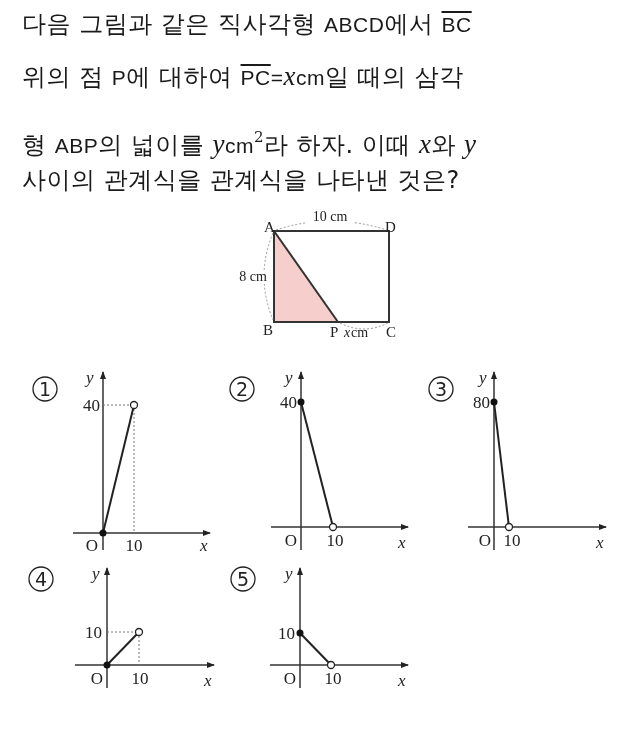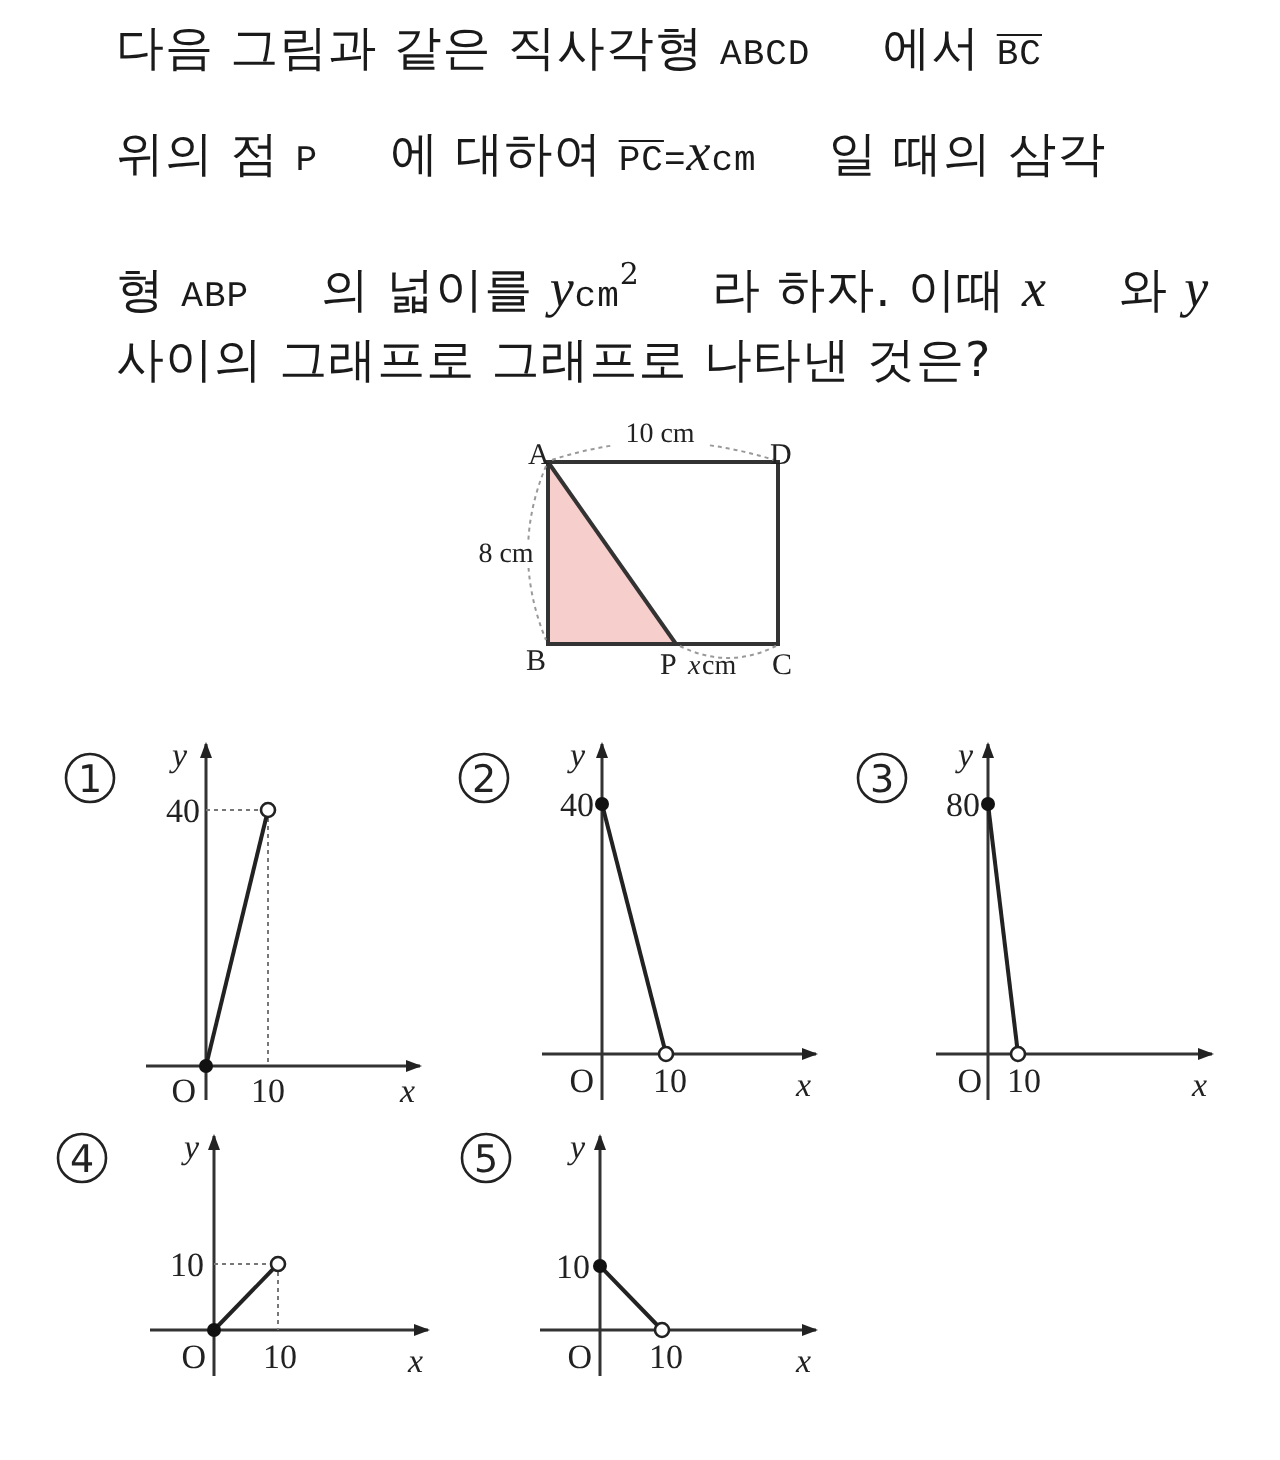--- a/index.html
+++ b/index.html
@@ -1,22 +1,22 @@
 <!DOCTYPE html>
 <html><head>
 <meta charset="utf-8">
 <style>
   html, body { margin:0; padding:0; background:#ffffff; }
   body { width:640px; height:730px; position:relative; overflow:hidden;
          font-family: "DejaVu Serif", "Liberation Serif", serif; color:#1a1a1a; }
   .question { position:absolute; left:22px; top:4px; width:600px; }
   .qline { position:absolute; left:0; height:40px; font-size:25px; line-height:40px;
            white-space:nowrap; letter-spacing:0.5px; }
-  .qline .kr { font-family: "DejaVu Sans", sans-serif; font-weight:normal; font-size:24px;margin-left:36px; }
-  .qline .lat { font-family: Liberation Mono, monospace; font-size:18px; }
+  .qline .kr { font-family: "DejaVu Sans", sans-serif; font-weight:normal; font-size:24px; }
+  .qline .lat { font-family: Liberation Sans, sans-serif; font-size:21px; }
   .qline .var { font-family: "Liberation Serif", serif; font-style:italic; font-size:27px; }
   .overline { text-decoration: overline; }
   sup { font-size:15px; vertical-align: 11px; line-height:0; }
   svg text { font-family: "Liberation Serif", serif; }
   .figure { position:absolute; left:0; top:0; }
   .choice-num { font-family: "DejaVu Sans", sans-serif; }
 </style>
 </head>
 <body>
 
@@ -24,21 +24,21 @@
   <div class="qline" style="top:0px;">
     <span class="kr">다음 그림과 같은 직사각형 </span><span class="lat">ABCD</span><span class="kr">에서 </span><span class="lat overline">BC</span>
   </div>
   <div class="qline" style="top:52px;">
     <span class="kr">위의 점 </span><span class="lat">P</span><span class="kr">에 대하여 </span><span class="lat overline">PC</span><span class="lat">=</span><span class="var">x</span><span class="lat">cm</span><span class="kr">일 때의 삼각</span>
   </div>
   <div class="qline" style="top:120px;">
     <span class="kr">형 </span><span class="lat">ABP</span><span class="kr">의 넓이를 </span><span class="var">y</span><span class="lat">cm</span><sup>2</sup><span class="kr">라 하자. 이때 </span><span class="var">x</span><span class="kr">와 </span><span class="var">y</span>
   </div>
   <div class="qline" style="top:156px;">
-    <span class="kr">사이의 그래프로 그래프로 나타낸 것은?</span>
+    <span class="kr">사이의 관계식을 관계식을 나타낸 것은?</span>
   </div>
 </div>
 
 <svg class="figure" width="640" height="730" viewBox="0 0 640 730">
 
   <g>
     <polygon points="274,231 274,322 338,322" fill="#f6cfcc" stroke="none"></polygon>
     <rect x="274" y="231" width="115" height="91" fill="none" stroke="#333" stroke-width="2"></rect>
     <line x1="274" y1="231" x2="338" y2="322" stroke="#333" stroke-width="2"></line>
     <path d="M276,230 Q330,212 387,230" fill="none" stroke="#999" stroke-width="1" stroke-dasharray="2,2"></path>

